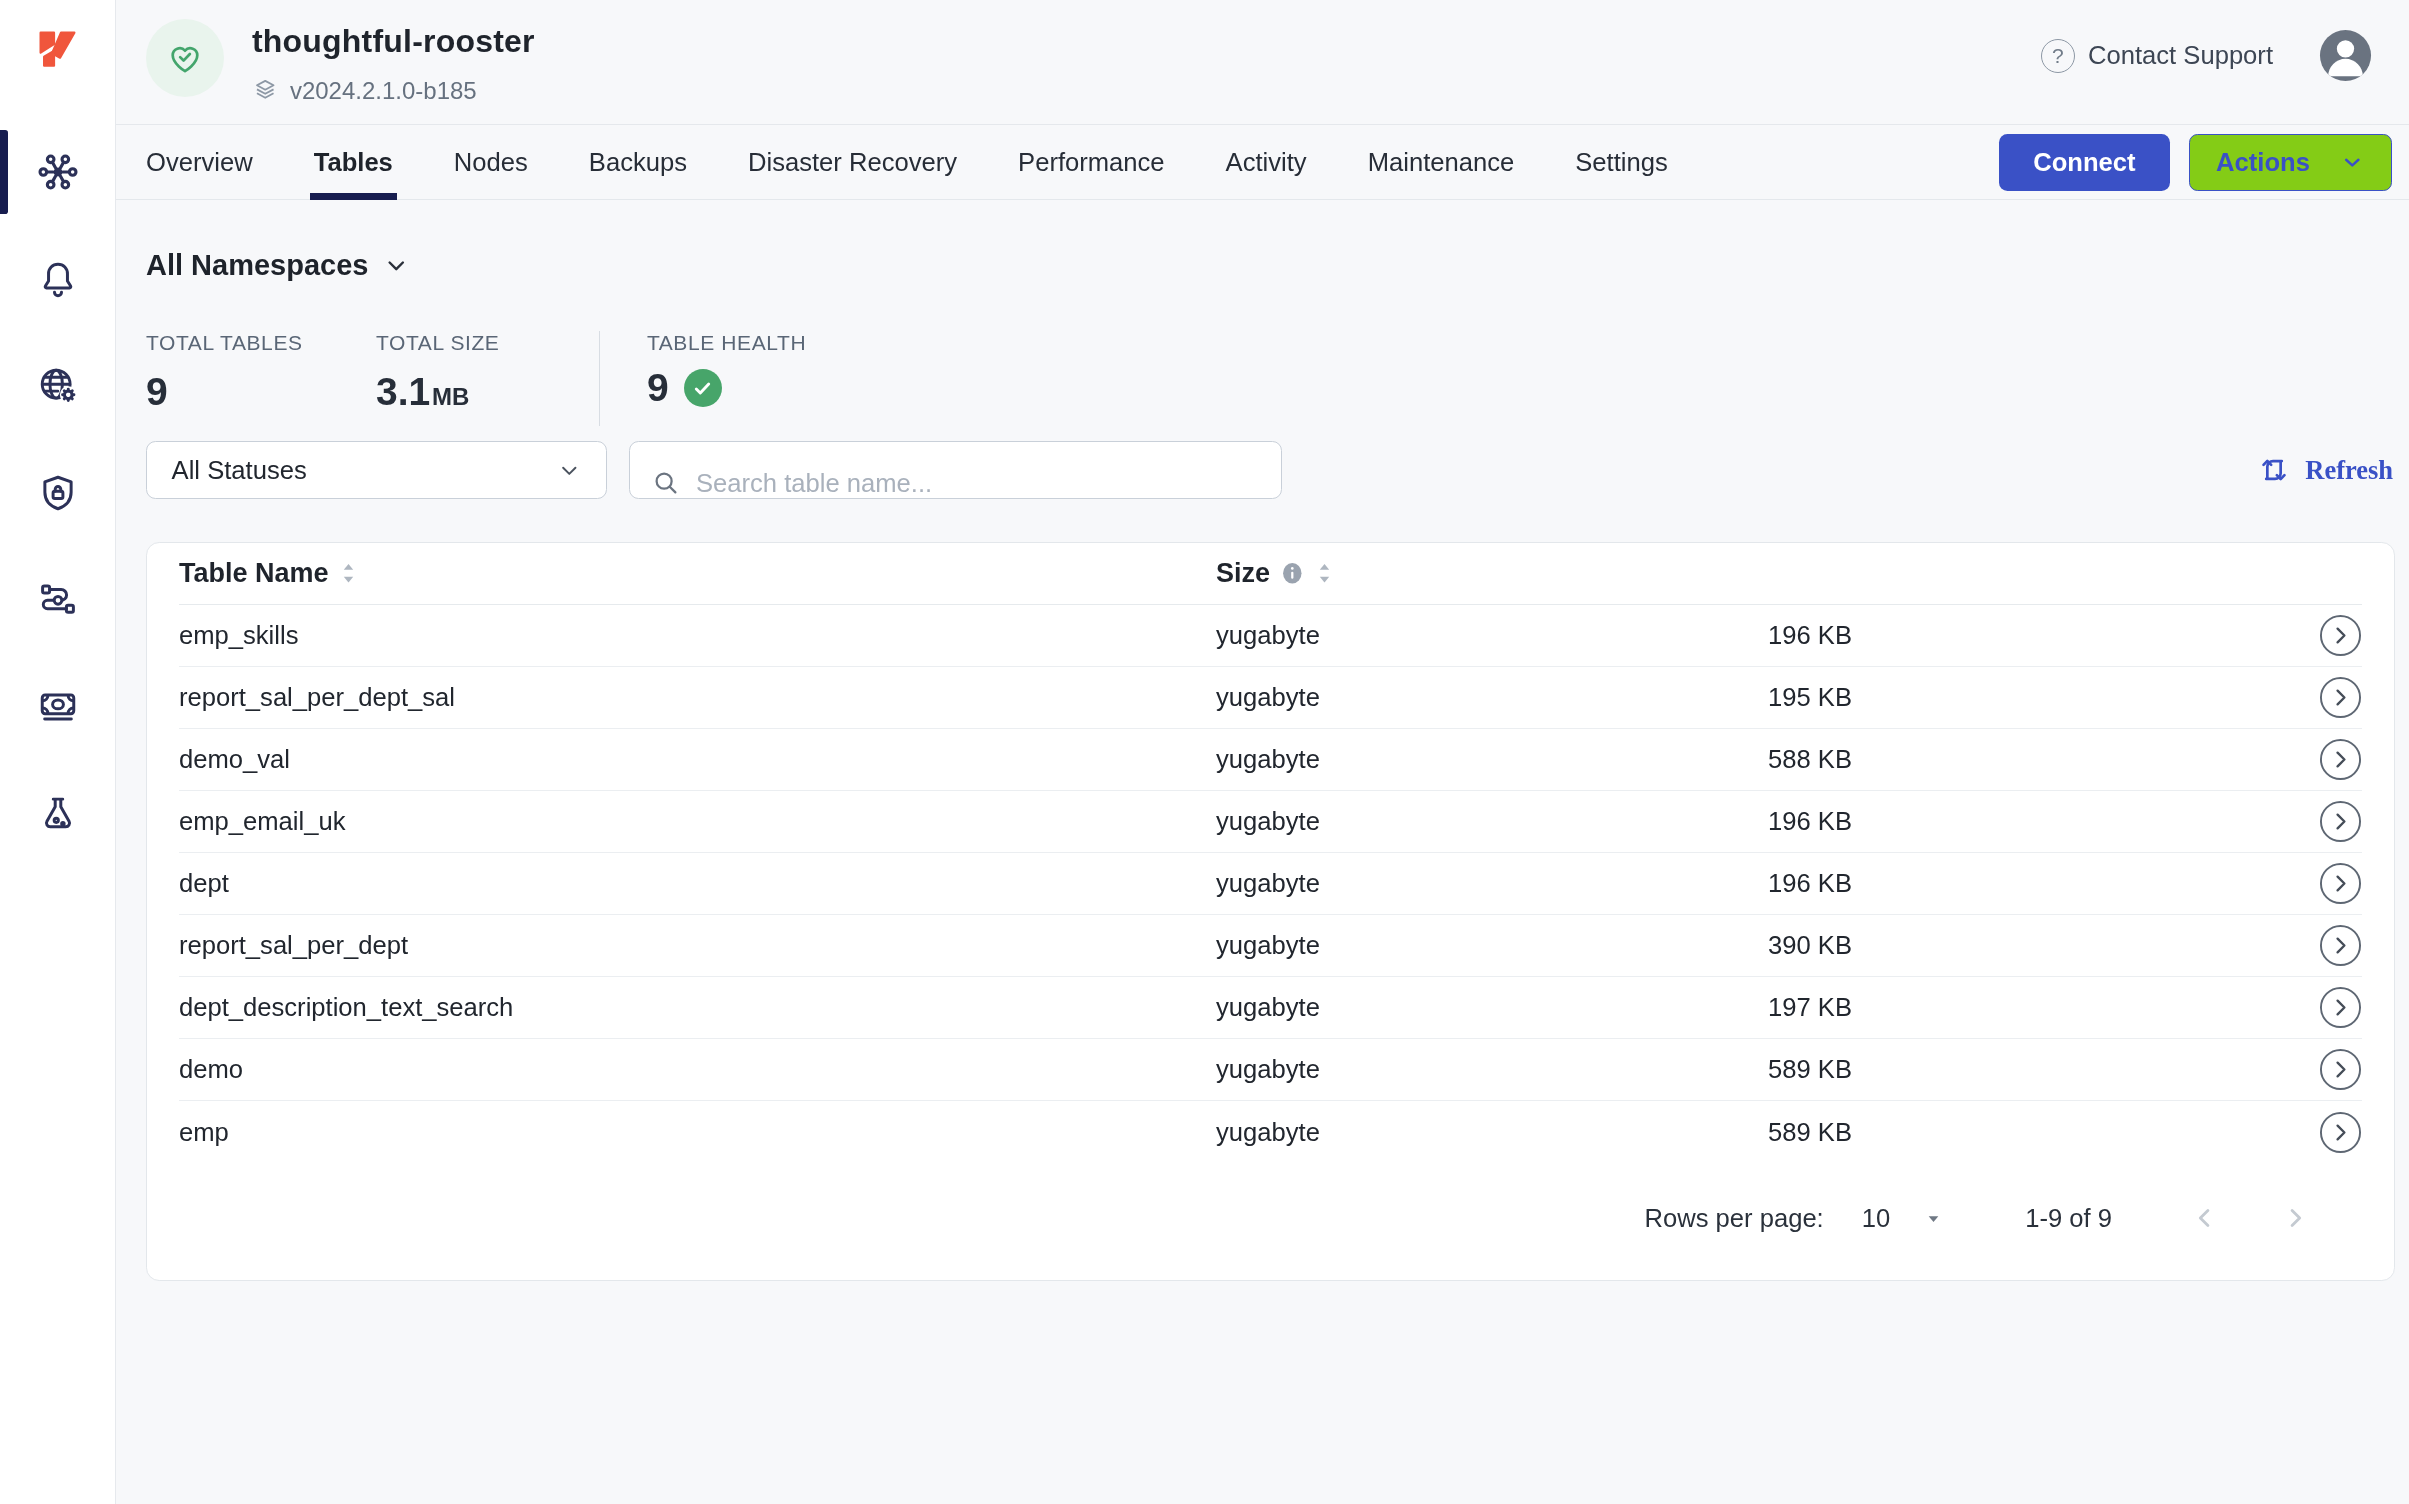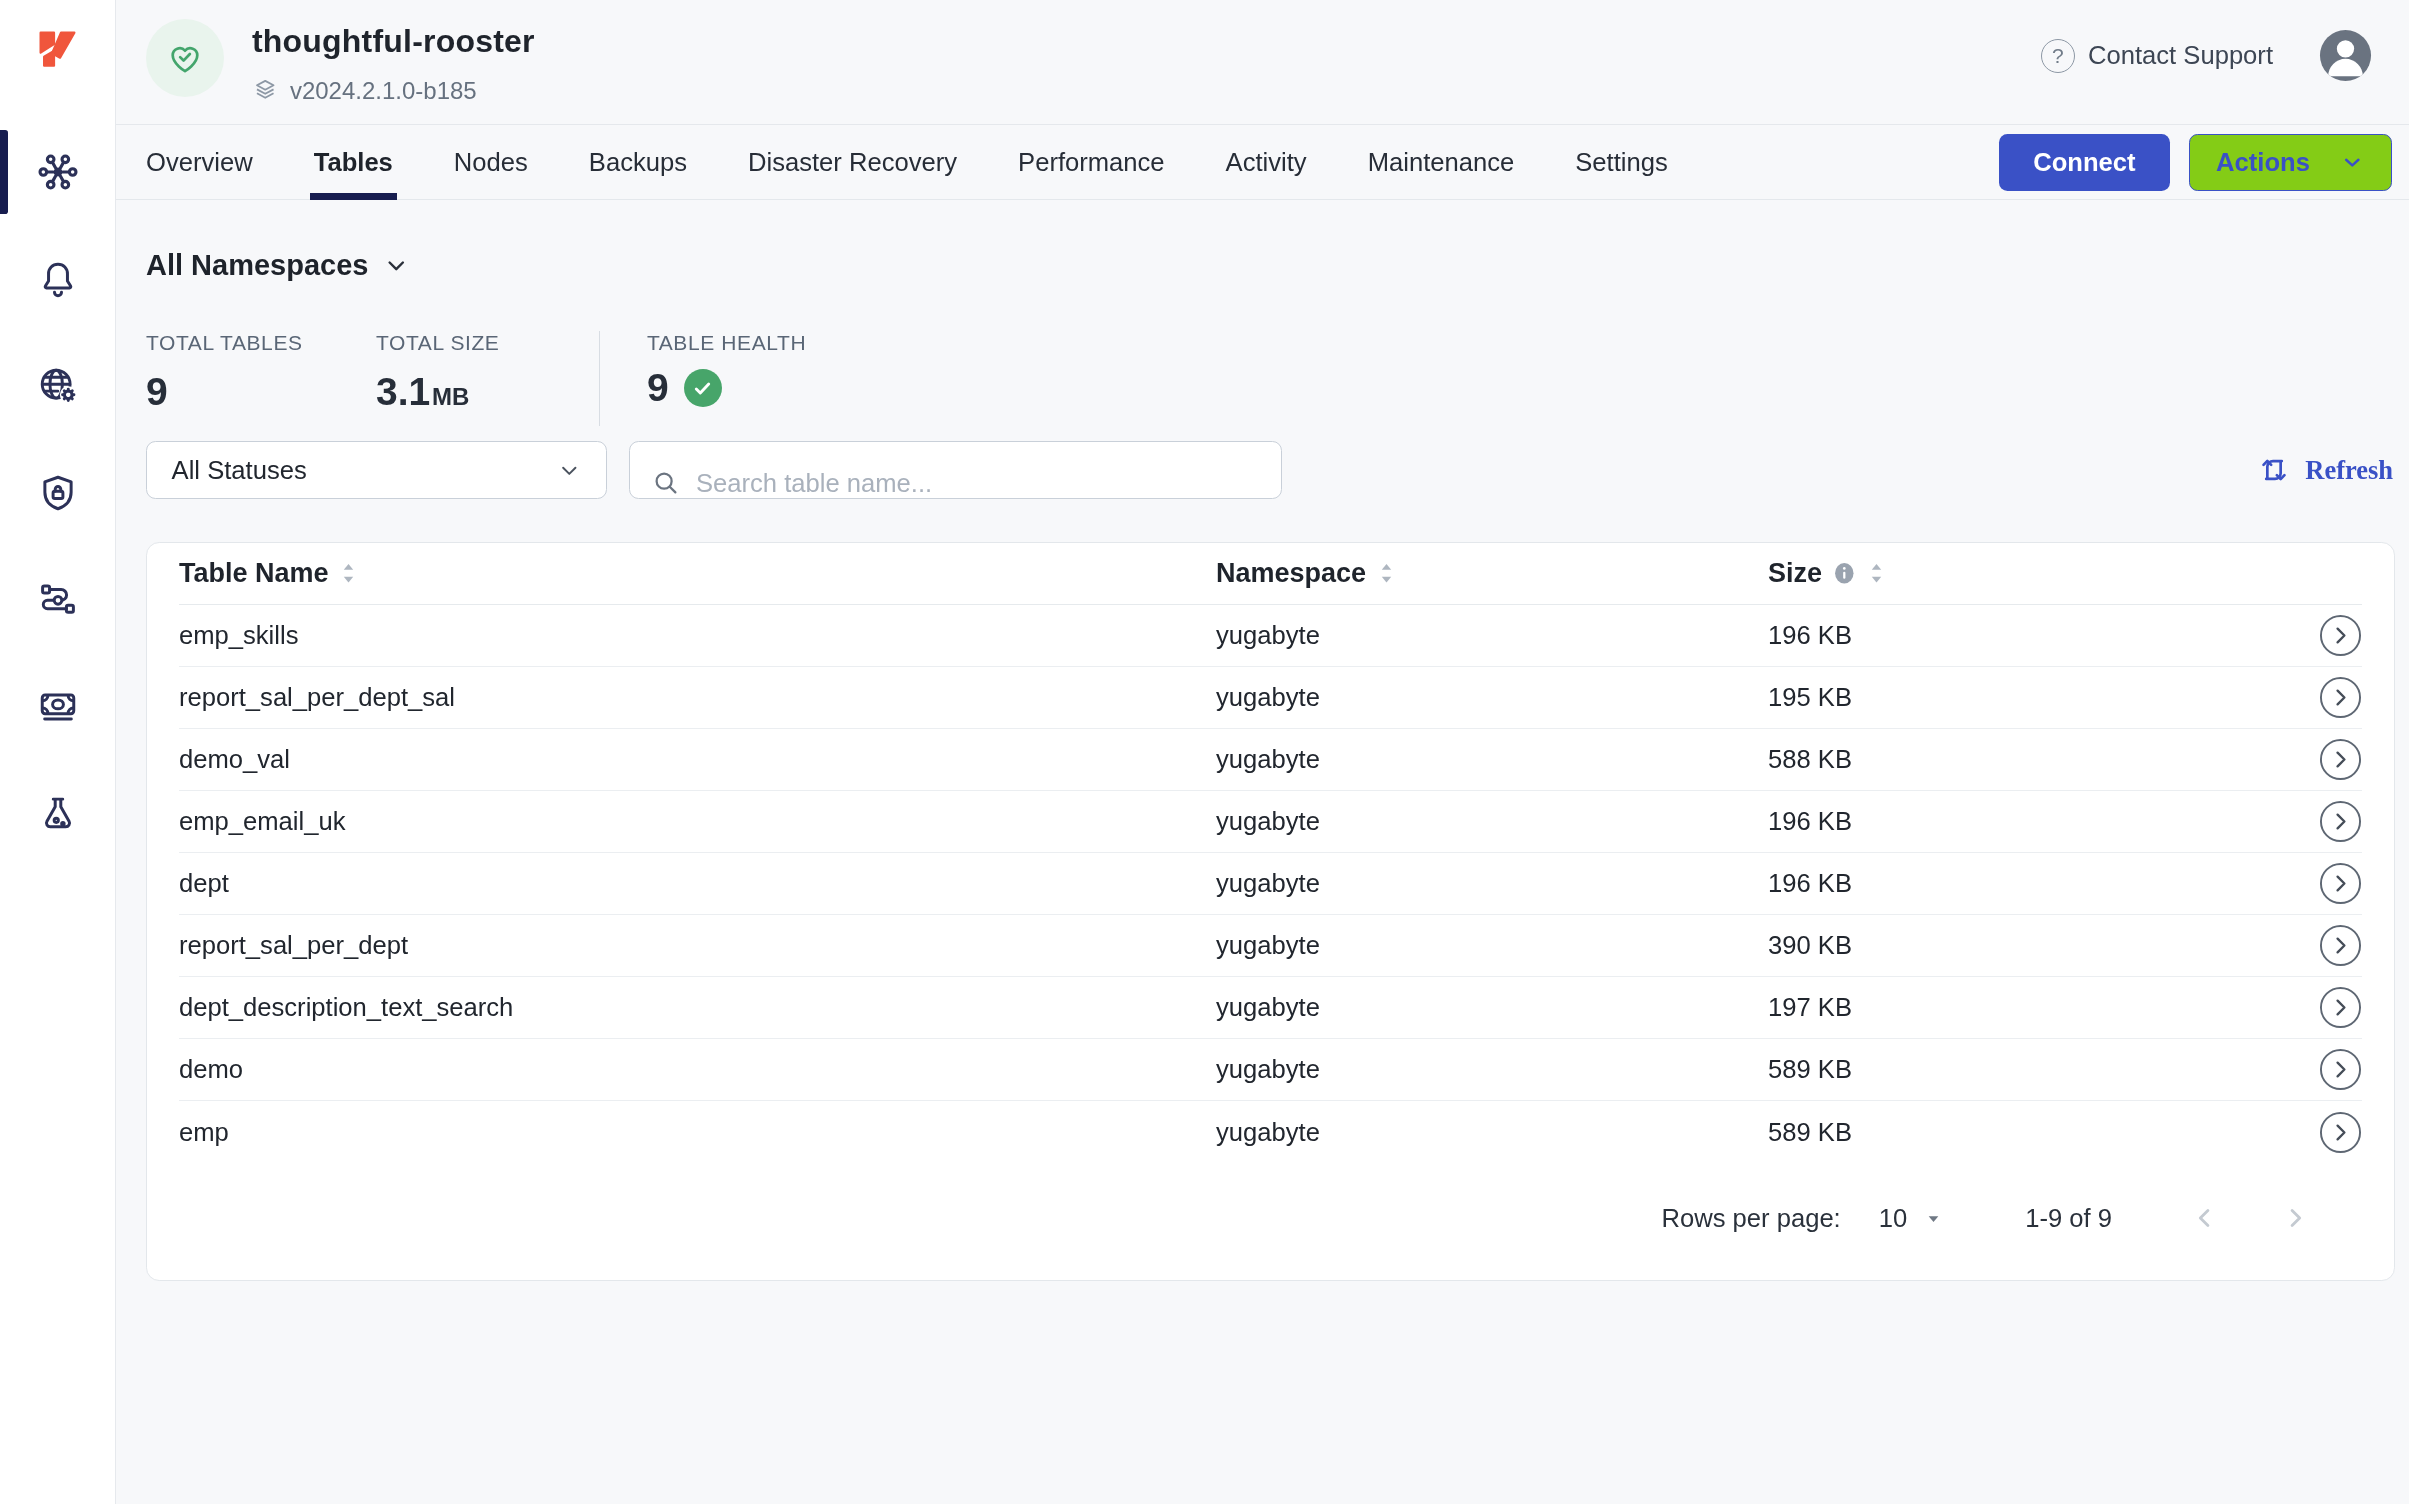--- a/index.html
+++ b/index.html
@@ -138,21 +138,21 @@
   .col-chev { width:49px; display:flex; justify-content:flex-end; }
   .trow { height:62px; display:flex; align-items:center; border-bottom:0.9px solid #EBEEF1; font-size:25.6px; color:#21262E; }
   .trow:last-child { border-bottom:none; }
   .cell { overflow:hidden; text-overflow:ellipsis; white-space:nowrap; padding-right:19px; }
   .chev-btn { width:43px; height:43px; background:none; border:none; cursor:pointer; padding:0; }
 
   .pagination {
     margin-top:auto; height:114px; display:flex; align-items:center; justify-content:flex-end;
     font-size:25.6px; color:#2A313B; padding-right:53px; padding-bottom:9.5px;
   }
-  .rpp-value { margin-left:38px; display:flex; align-items:center; gap:16px; cursor:pointer; }
+  .rpp-value { margin-left:38px; display:flex; align-items:center; gap:33px; cursor:pointer; }
   .range { margin-left:81px; }
   .page-arrows { margin-left:79px; display:flex; align-items:center; gap:62px; }
   .page-arrow { color:#C4CAD1; cursor:default; }
 </style>
 </head>
 <body>
 
 <aside class="sidebar">
   <div class="logo-wrap">
     <svg width="45" height="45" viewBox="0 0 32 32" fill="#F0563C" stroke="#F0563C" stroke-width="1.6" stroke-linejoin="round">
@@ -386,29 +386,20 @@
       <div class="thead">
         <div class="th col-name">
           <span>Table Name</span>
           <span>
             <svg width="21" height="24.6" viewBox="0 0 20 24" fill="#AEB6C0">
                 <path d="M10 3l4.6 5.6H5.4z"></path>
                 <path d="M10 21l-4.6-5.6h9.2z"></path>
               </svg>
           </span>
         </div>
-        <div class="th col-ns">
-          <span>Namespace</span>
-          <span>
-            <svg width="21" height="24.6" viewBox="0 0 20 24" fill="#AEB6C0">
-                <path d="M10 3l4.6 5.6H5.4z"></path>
-                <path d="M10 21l-4.6-5.6h9.2z"></path>
-              </svg>
-          </span>
-        </div>
         <div class="th col-size">
           <span>Size</span>
           <span>
             <svg width="24.6" height="24.6" viewBox="0 0 24 24">
                 <ellipse cx="12" cy="12" rx="9" ry="10" fill="#9AA3AF"></ellipse>
                 <rect x="10.9" y="10.4" width="2.2" height="7" rx="1.1" fill="#fff"></rect>
                 <circle cx="12" cy="7.2" r="1.3" fill="#fff"></circle>
               </svg>
           </span>
           <span>

